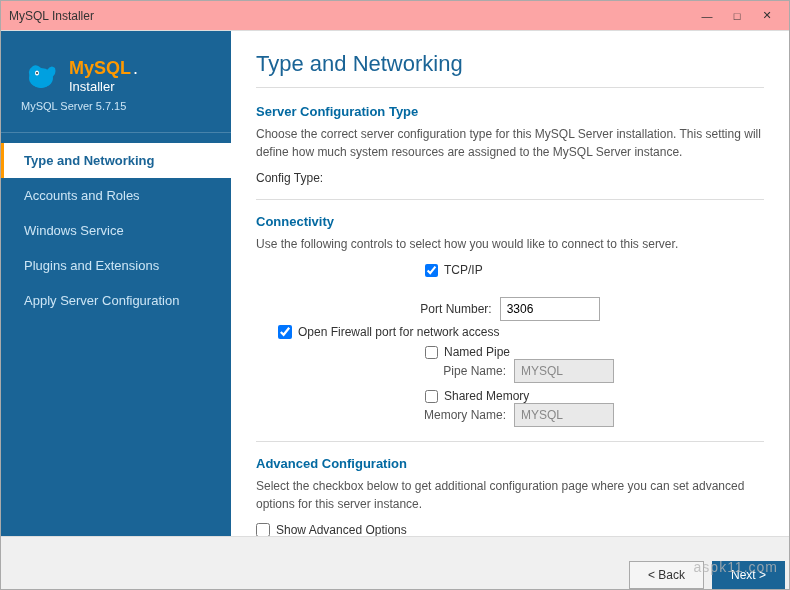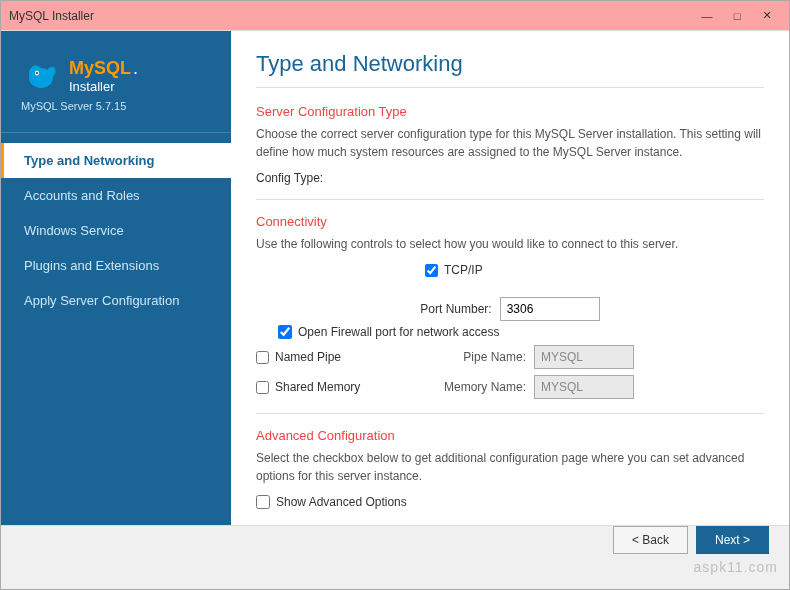--- a/index.html
+++ b/index.html
@@ -95,22 +95,22 @@
       font-size: 22px;
       color: #1a6496;
       font-weight: 300;
       margin-bottom: 16px;
       border-bottom: 1px solid #ddd;
       padding-bottom: 10px;
     }
 
     .section-title {
       font-size: 13px;
-      font-weight: normal;
-      color: #ef4444;
+      font-weight: bold;
+      color: #0369a1;
       margin-bottom: 6px;
     }
 
     .section-desc {
       font-size: 12px;
       color: #555;
       margin-bottom: 10px;
       line-height: 1.5;
     }
 
@@ -196,41 +196,42 @@
     .port-group {
       display: flex;
       align-items: center;
       gap: 8px;
     }
 
     .pipe-row, .memory-row {
       display: flex;
       align-items: center;
       margin-bottom: 6px;
+      flex-direction: column;
     }
     .pipe-row .left, .memory-row .left {
       display: flex;
       align-items: center;
       gap: 6px;
       min-width: 170px;
     }
     .pipe-row .right, .memory-row .right {
       display: flex;
       align-items: center;
       gap: 8px;
     }
 
     .bottom-bar {
-      height: 64px;
+      height: 53px;
       background: #f0f0f0;
       border-top: 1px solid #ddd;
       display: flex;
-      align-items: flex-start;
+      align-items: flex-end;
       justify-content: flex-end;
-      padding: 0 20px;
+      padding: 0 4px;
       gap: 8px;
       flex-shrink: 0;
     }
     .btn {
       height: 28px;
       padding: 0 18px;
       font-size: 12px;
       border: 1px solid #aaa;
       background: #f5f5f5;
       cursor: pointer;

